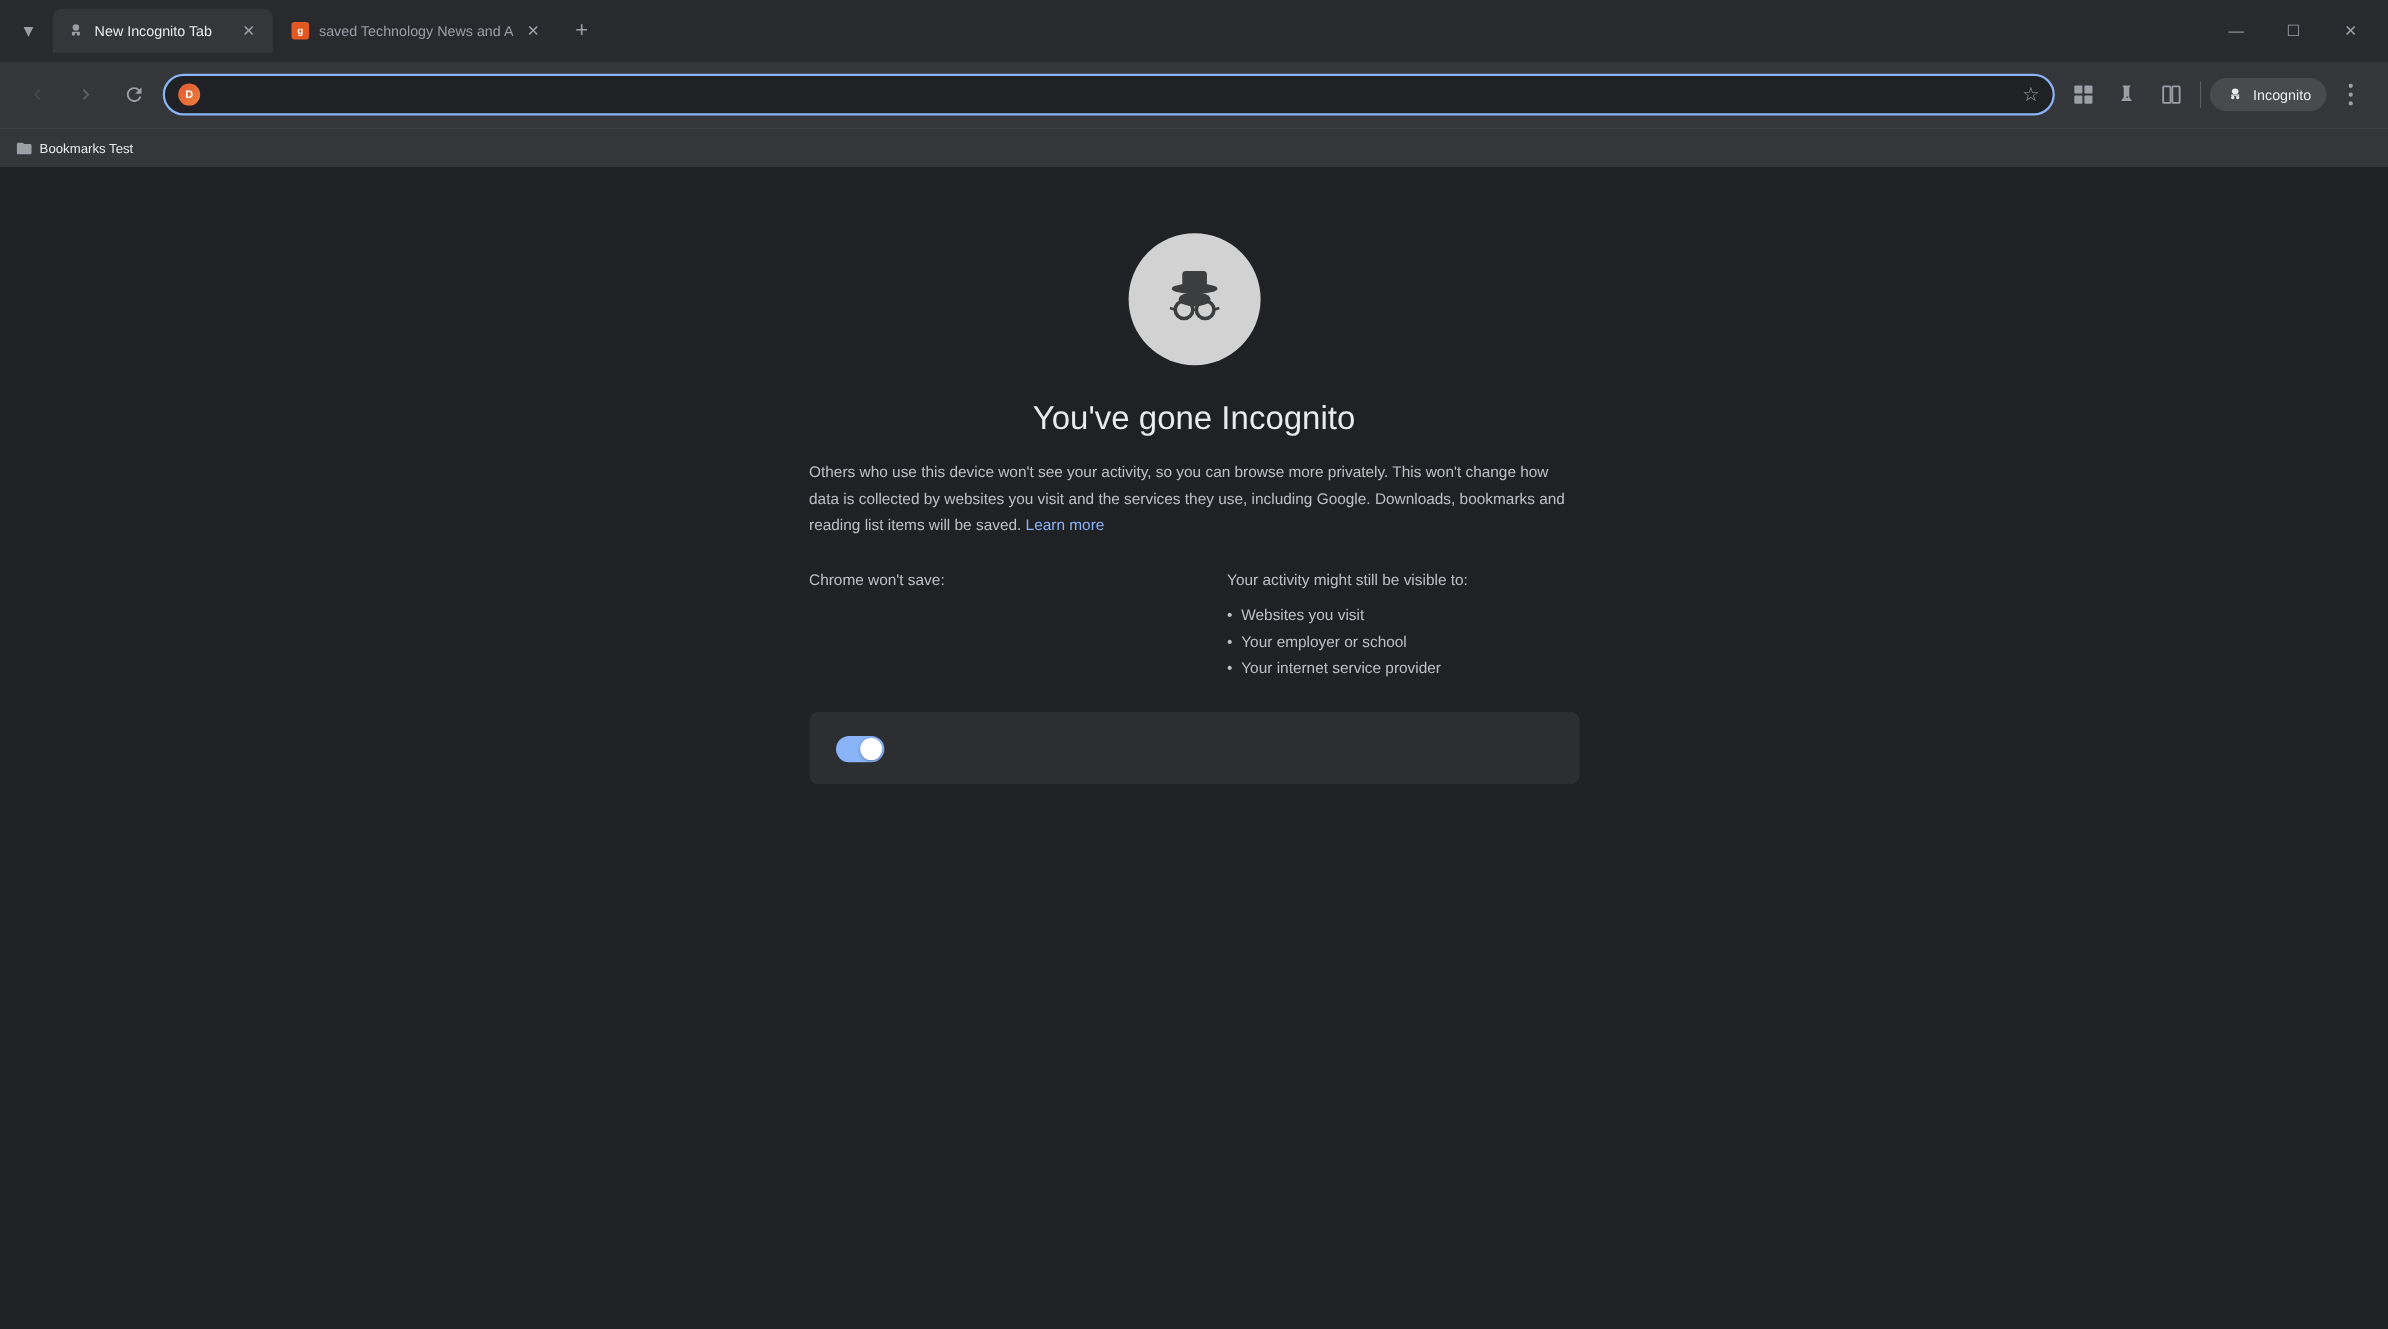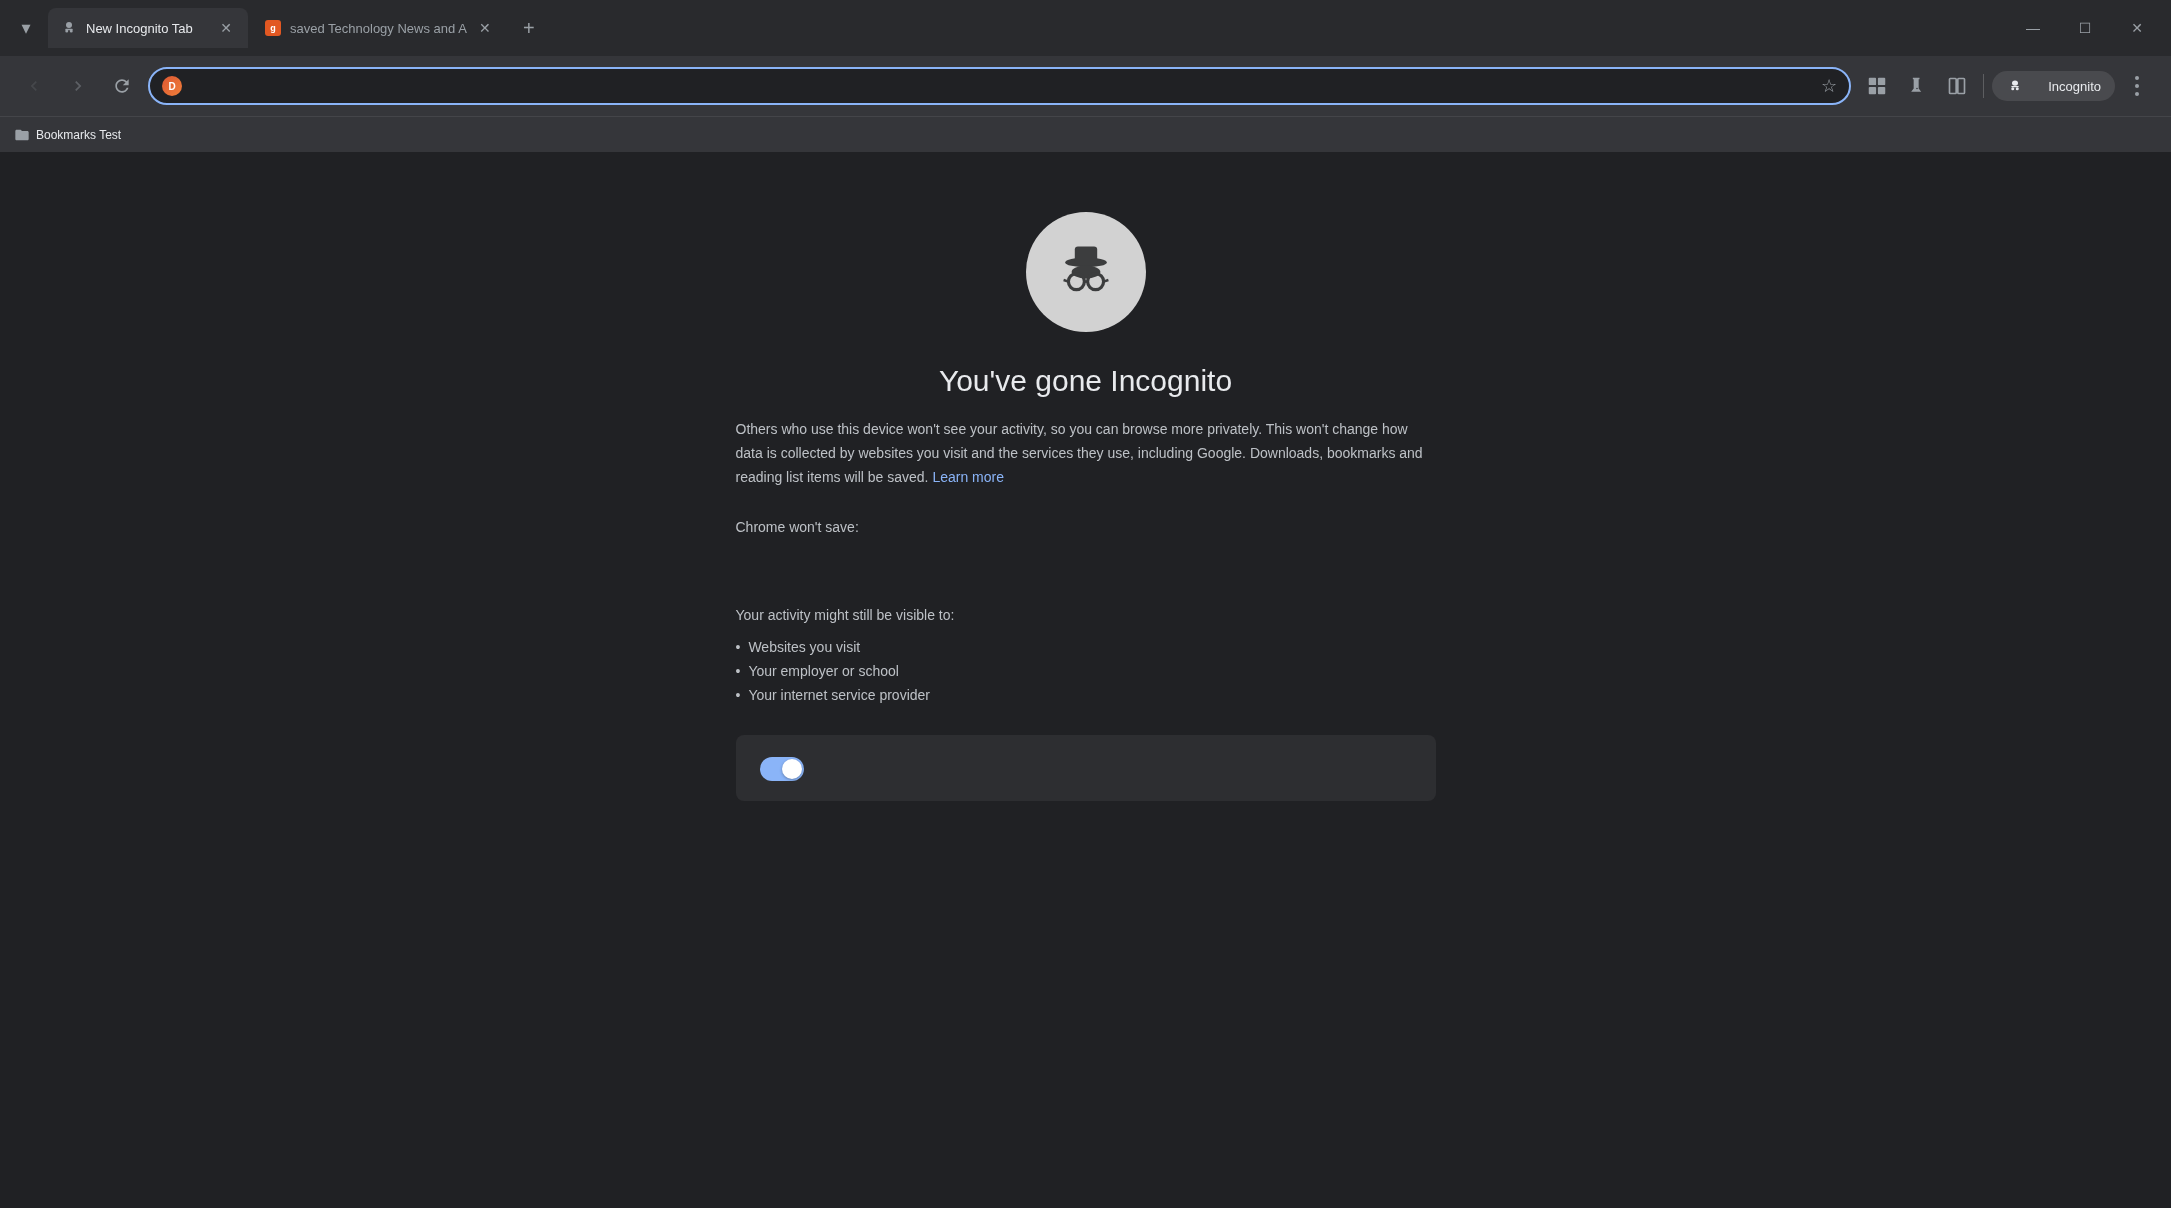--- a/index.html
+++ b/index.html
@@ -205,21 +205,21 @@
       align-items: center;
       justify-content: center;
       cursor: pointer;
       color: #9aa0a6;
       font-size: 20px;
     }
 
     .incognito-btn {
       display: flex;
       align-items: center;
-      gap: 24px;
+      gap: 7px;
       padding: 6px 14px;
       border-radius: 20px;
       background: rgba(255,255,255,0.1);
       cursor: pointer;
       font-size: 13px;
       color: #e8eaed;
     }
 
     
     .bookmarks-bar {
@@ -297,21 +297,20 @@
     .learn-more {
       color: #8ab4f8;
       text-decoration: none;
     }
 
     .two-column {
       display: flex;
       gap: 60px;
       width: 100%;
       margin-bottom: 28px;
-      flex-direction: column;
     }
 
     .column {
       flex: 1;
     }
 
     .column-title {
       font-size: 14px;
       color: #bdc1c6;
       margin-bottom: 12px;

